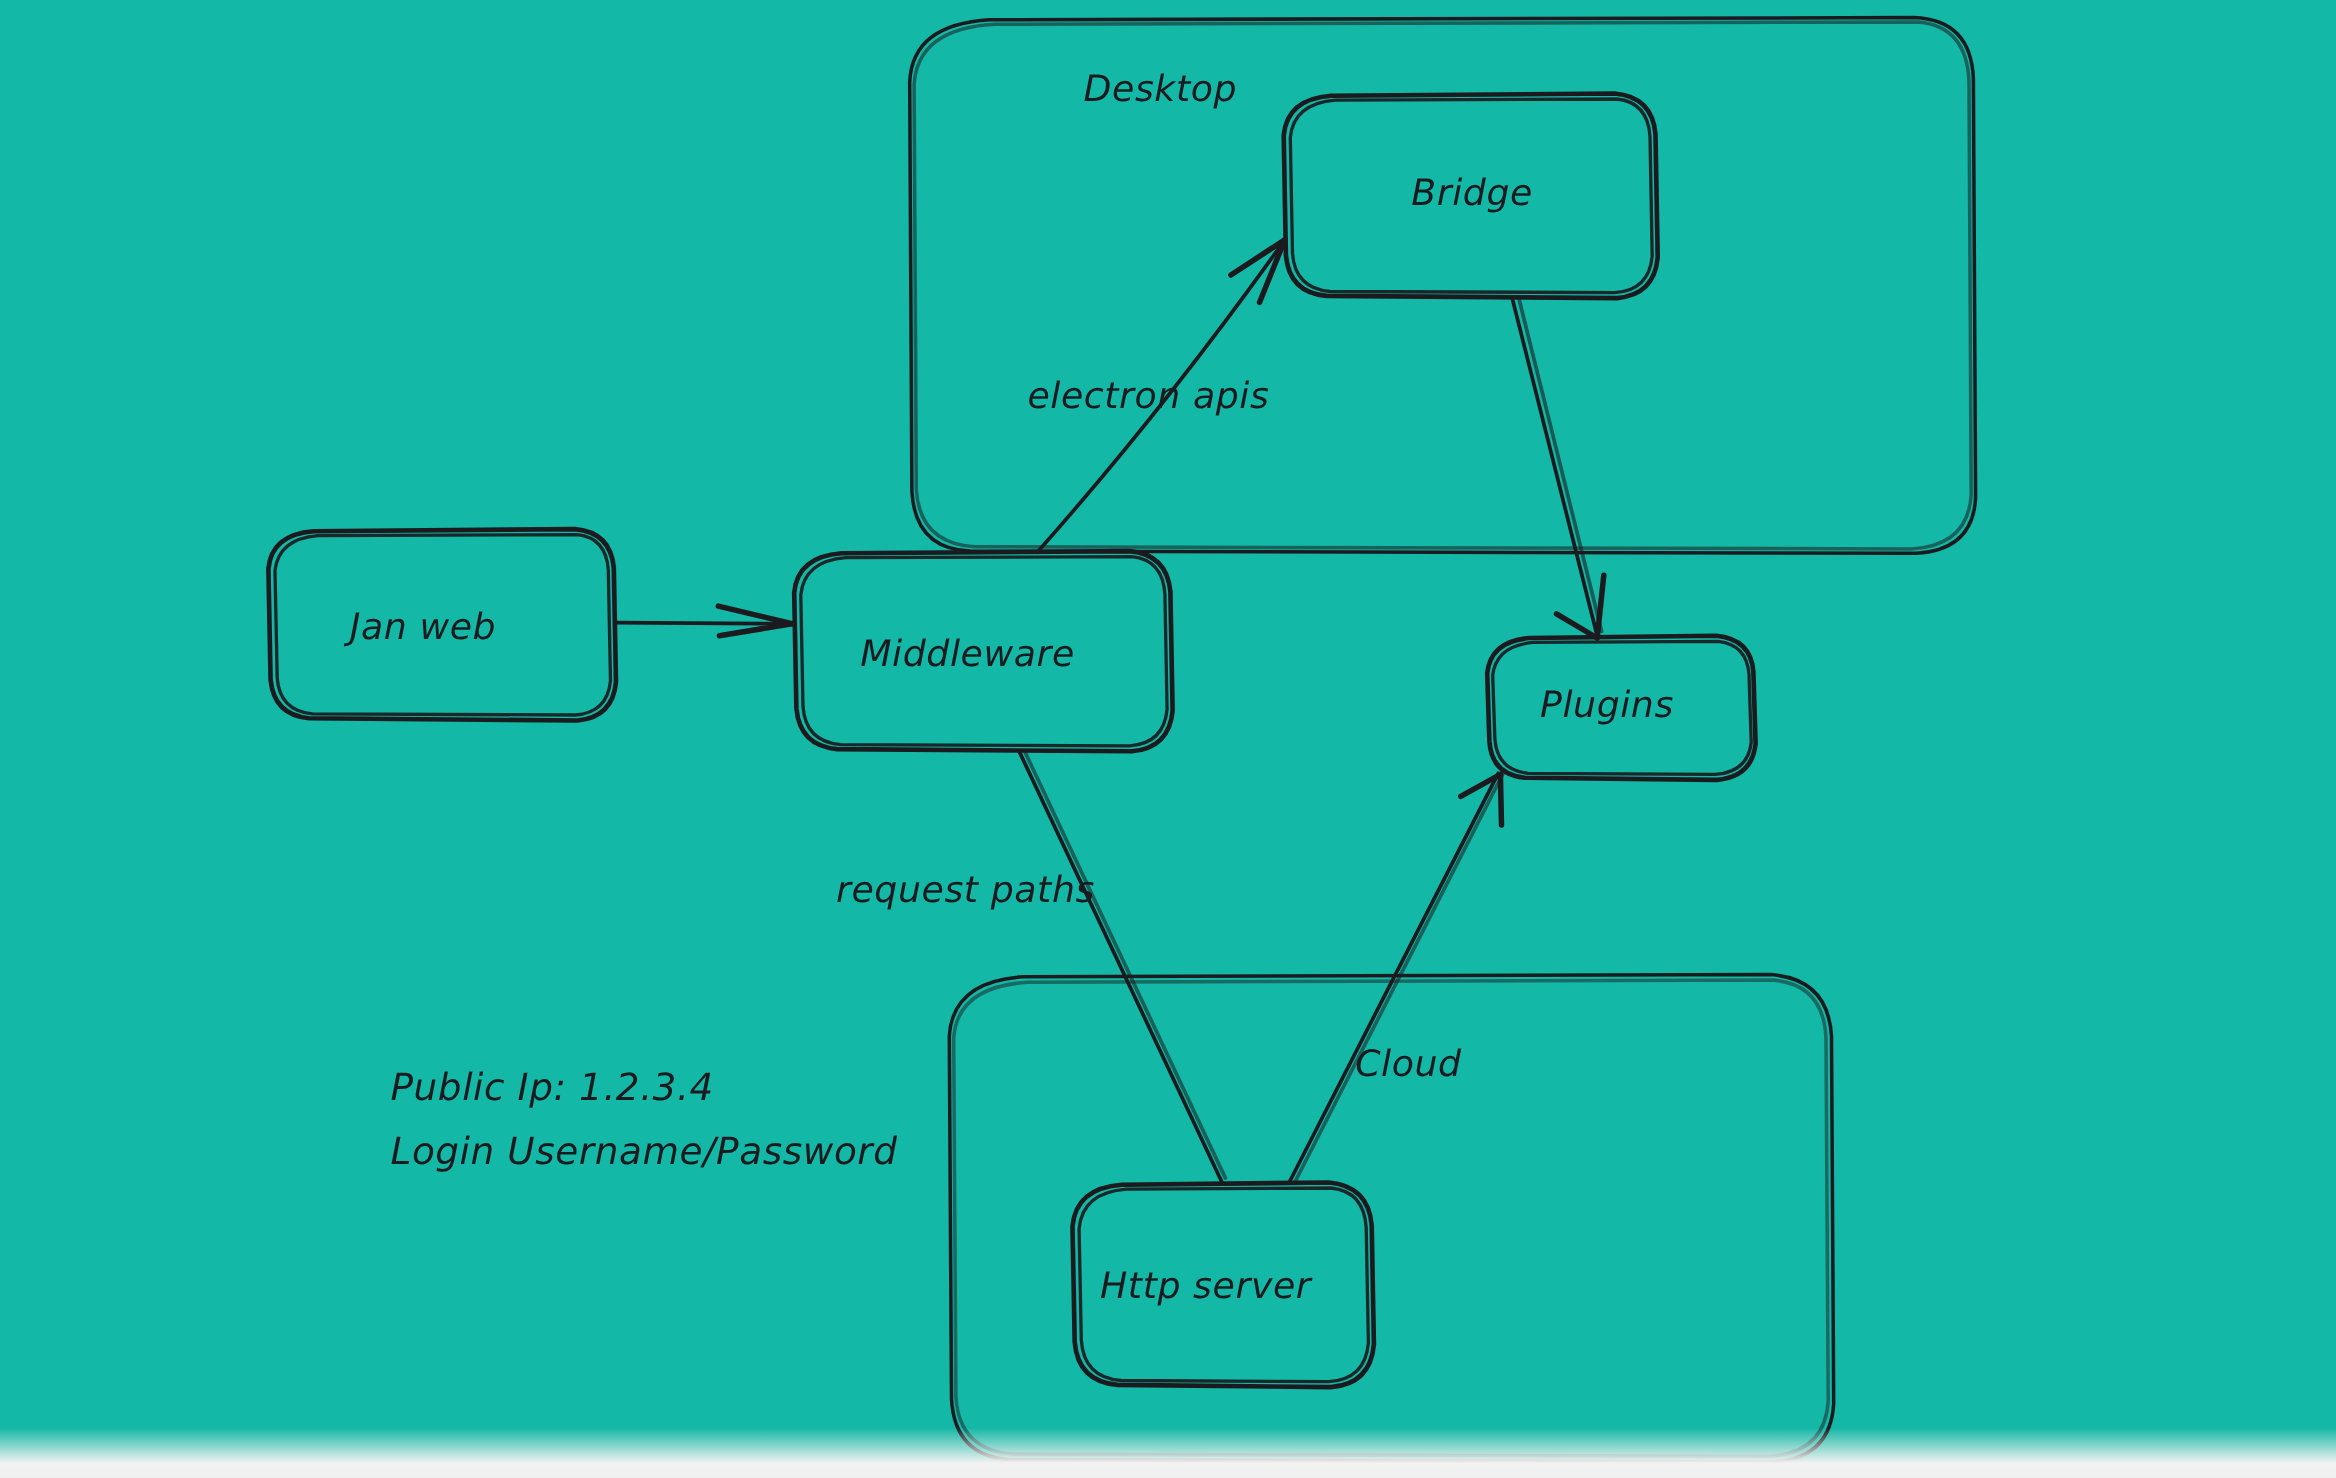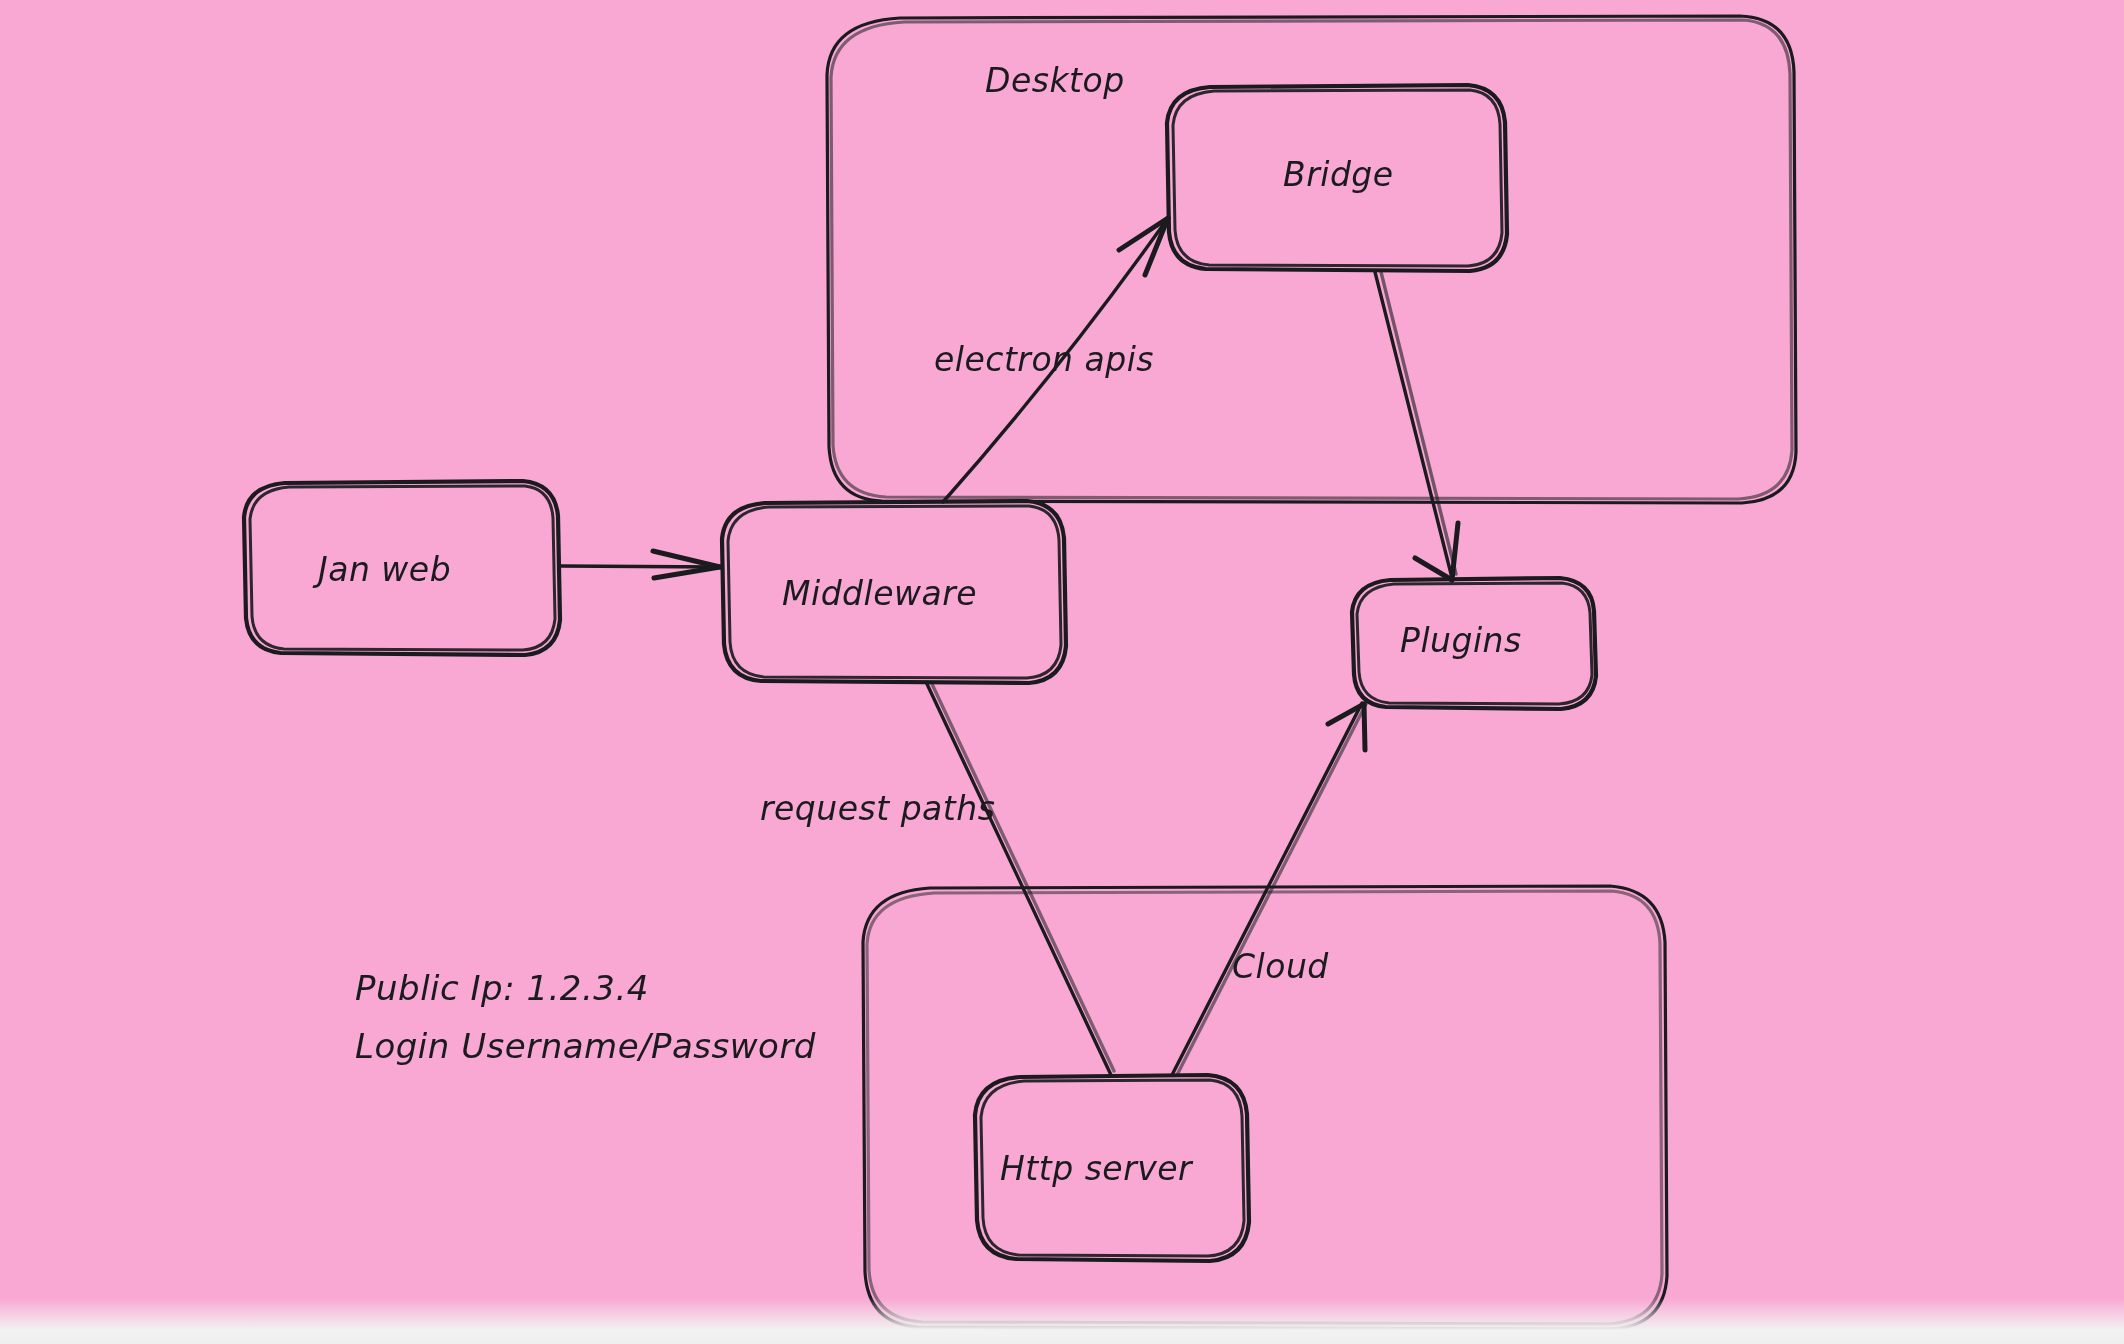--- a/index.html
+++ b/index.html
@@ -10,21 +10,21 @@
   body {
     width: 2124px;
     height: 1344px;
     overflow: hidden;
     font-family: "DejaVu Sans", sans-serif;
   }
   #canvas {
     position: relative;
     width: 2124px;
     height: 1344px;
-    background: #f9a8d4;
+    background: #14b8a6;
   }
   #bottom-fade {
     position: absolute;
     left: 0;
     bottom: 0;
     width: 2124px;
     height: 46px;
     background: linear-gradient(to bottom, rgba(255,255,255,0) 0%, #f2f2f2 70%, #efefef 100%);
     pointer-events: none;
   }

